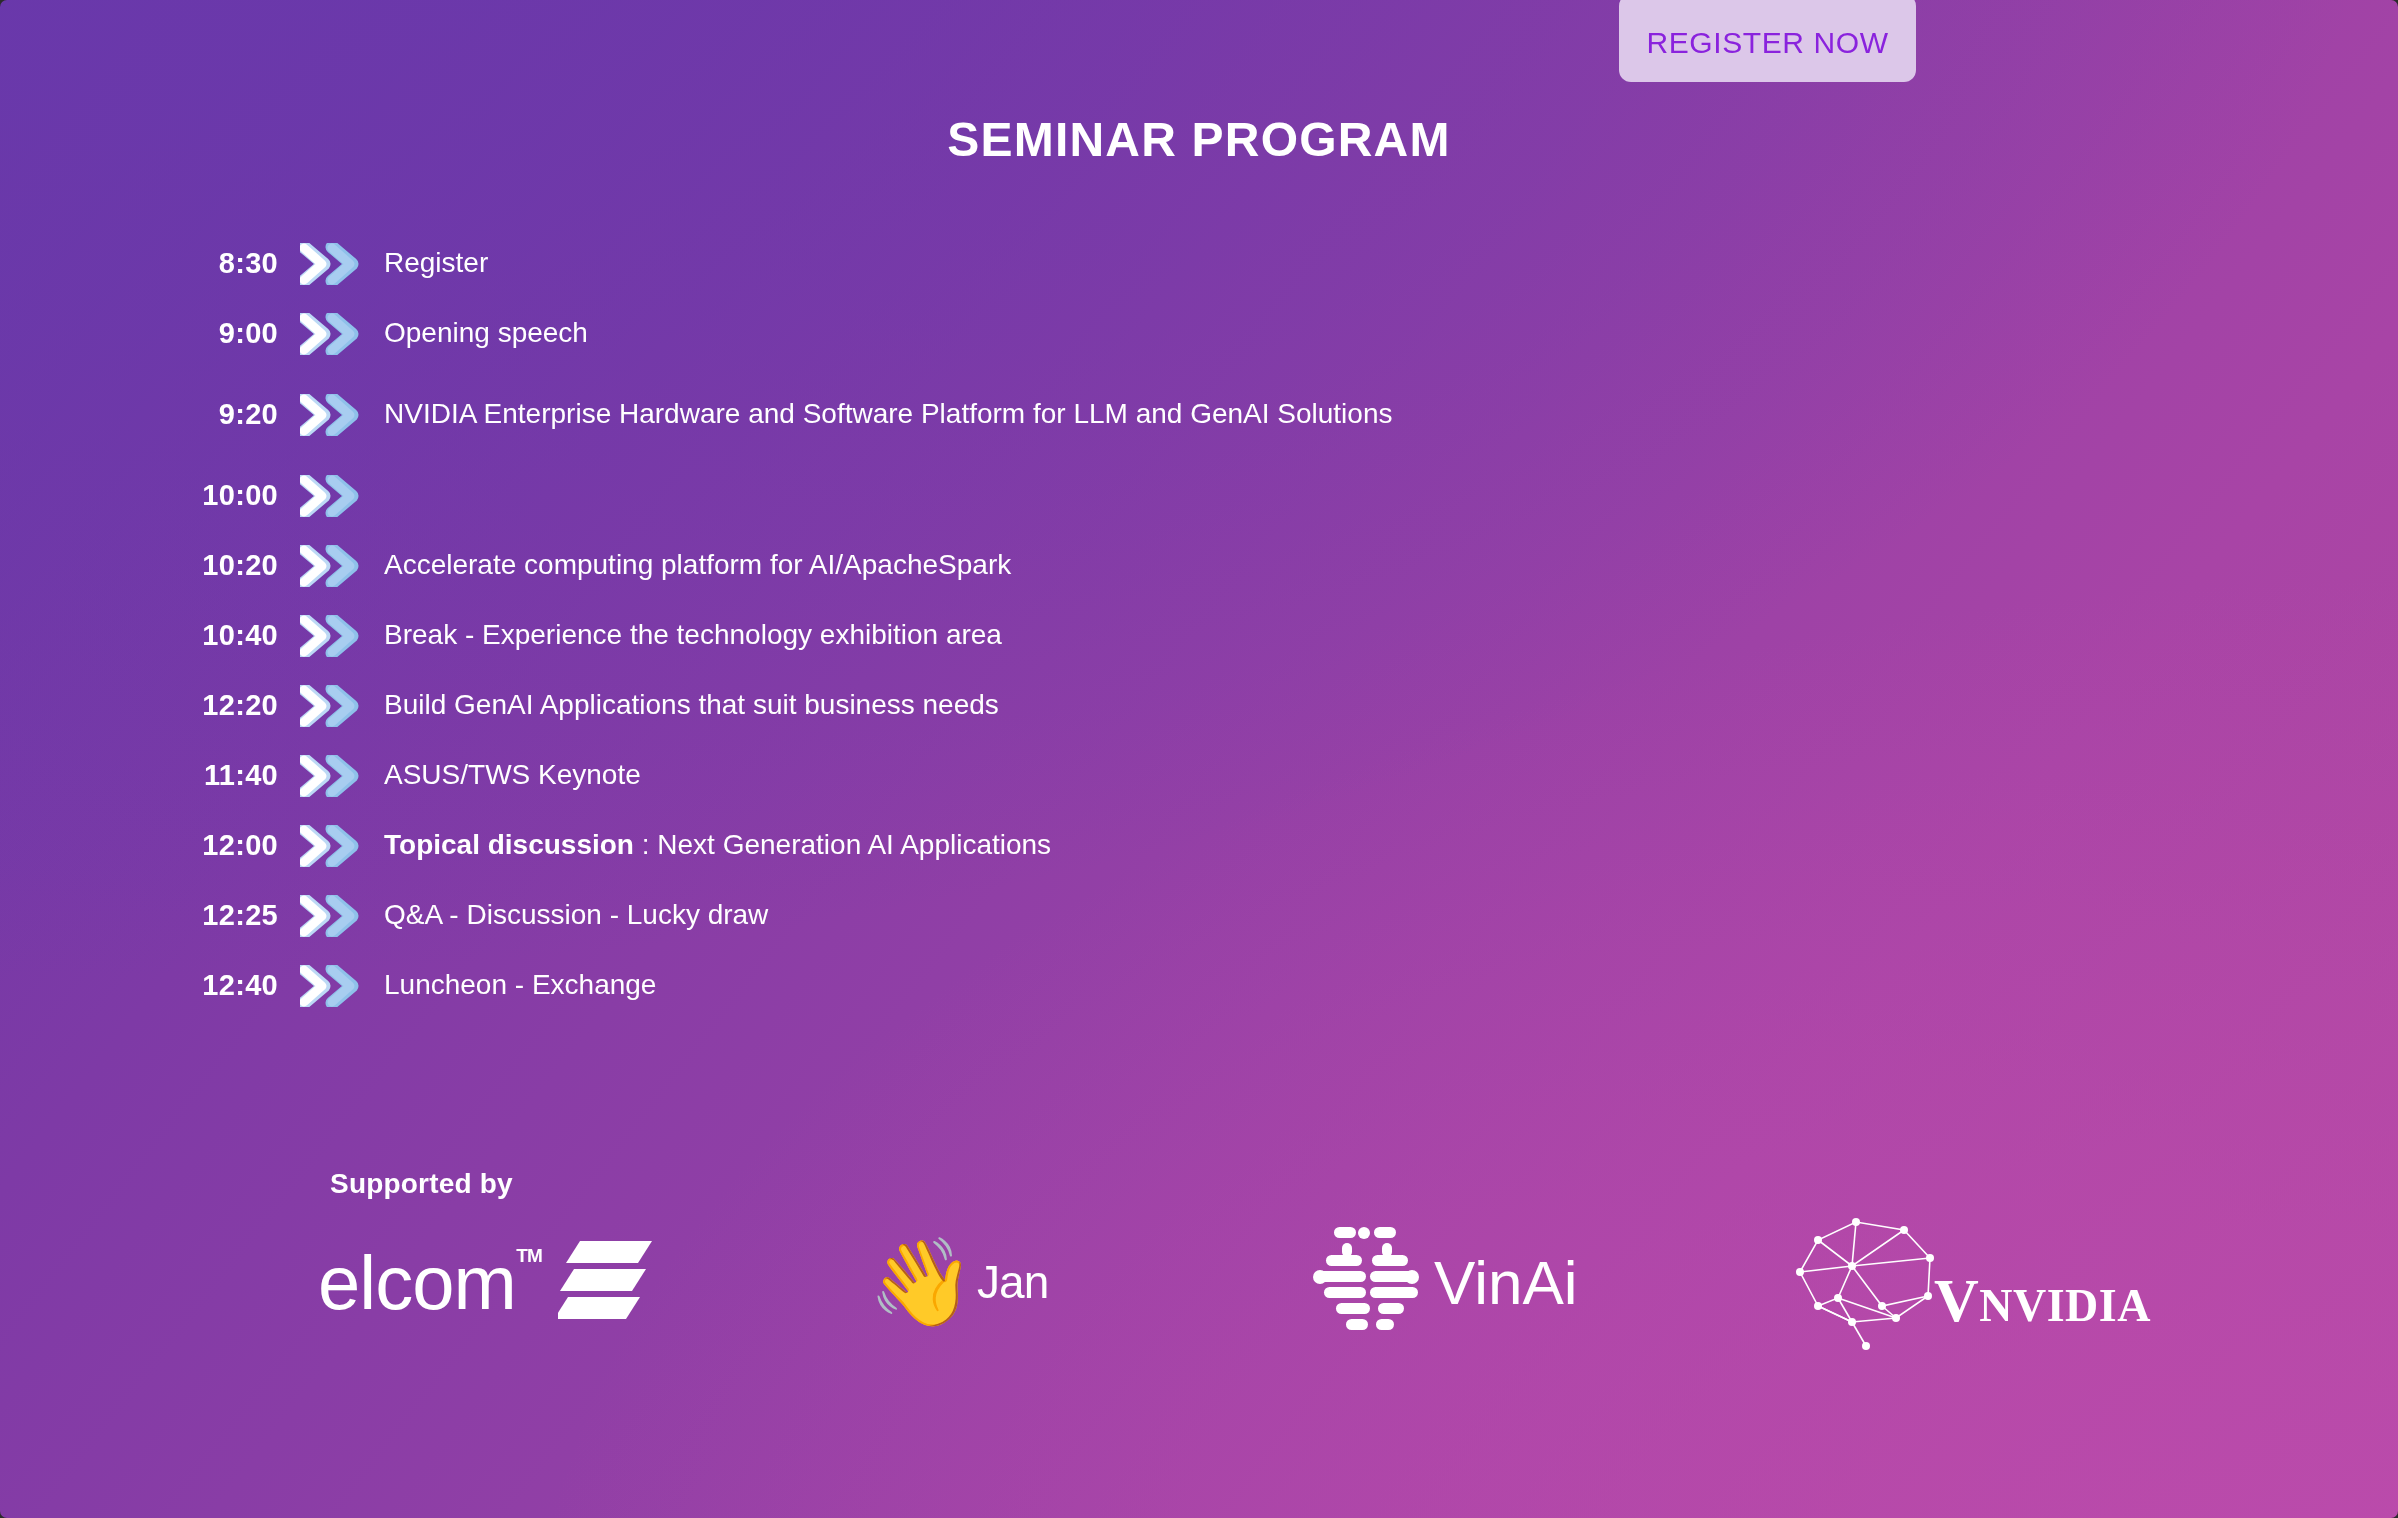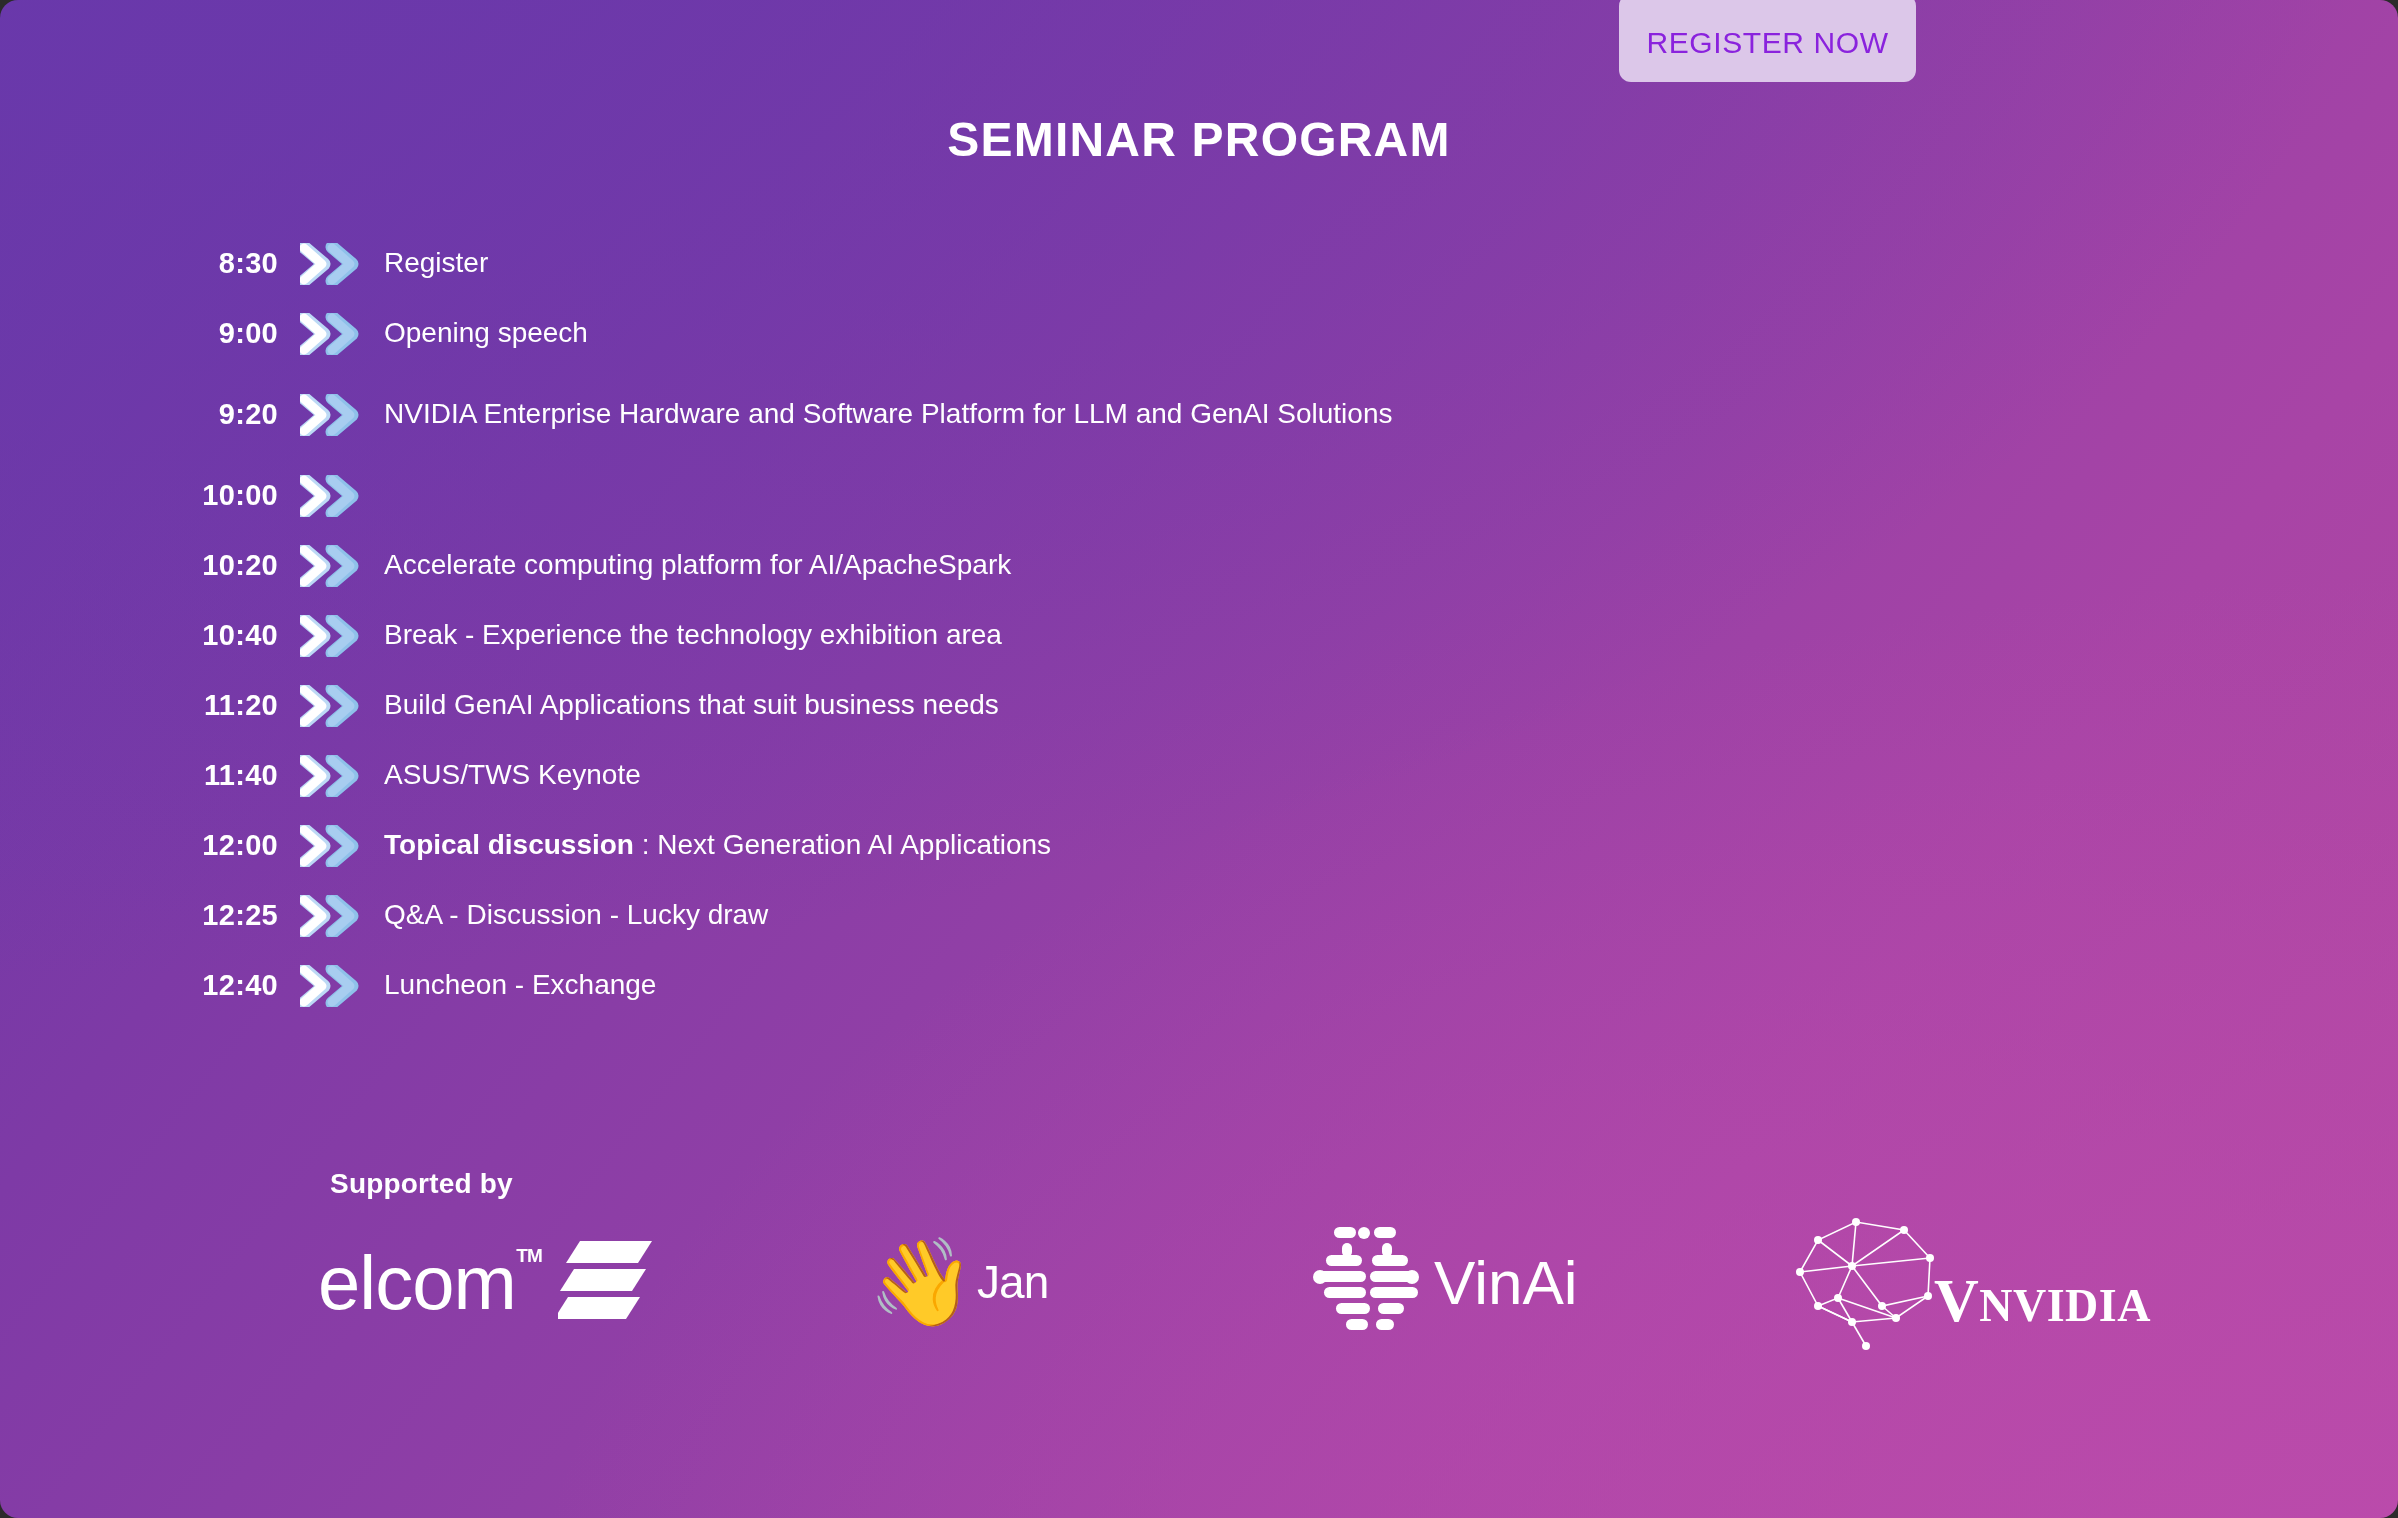--- a/index.html
+++ b/index.html
@@ -10,21 +10,21 @@
   #page {
     position: relative;
     width: 2398px;
     height: 1518px;
     overflow: hidden;
     font-family: "Liberation Sans", sans-serif;
     background:
       radial-gradient(ellipse 150% 120% at 6% -10%, #6a38ab 0%, rgba(106,56,171,0) 62%),
       radial-gradient(ellipse 130% 120% at 100% 110%, #bb4bad 0%, rgba(187,75,173,0) 60%),
       linear-gradient(128deg, #6638a8 0%, #7e3aa6 26%, #9440a6 52%, #a844a6 74%, #b5489f 100%);
-    border-radius: 18px;
+    border-radius: 7px;
   }
 
   
   .register-btn {
     position: absolute;
     left: 1619px;
     top: -6px;
     width: 297px;
     height: 88px;
     background: #dcc7e9;
@@ -257,21 +257,21 @@
             <path d="M4 5 L22 21 L4 37" stroke="#ffffff" stroke-width="9" fill="none" stroke-linecap="round" stroke-linejoin="round"></path>
             <path d="M32 4 L52 21 L32 38" stroke="#8fc1ea" stroke-width="13" fill="none" stroke-linecap="round" stroke-linejoin="round"></path>
             <path d="M32 5 L50 21 L32 37" stroke="#a8cdf0" stroke-width="9" fill="none" stroke-linecap="round" stroke-linejoin="round"></path>
           </svg>
         </div>
         <div class="row-body">
           <div><span class="">Break - Experience the technology exhibition area</span></div>
         </div>
       </div>
       <div class="sched-row">
-        <div class="row-time">11:20</div>
+        <div class="row-time">12:20</div>
         <div class="chev">
           <svg width="72" height="42" viewBox="0 0 72 42" aria-hidden="true">
             <path d="M4 4 L24 21 L4 38" stroke="#bcd9f5" stroke-width="13" fill="none" stroke-linecap="round" stroke-linejoin="round"></path>
             <path d="M4 5 L22 21 L4 37" stroke="#ffffff" stroke-width="9" fill="none" stroke-linecap="round" stroke-linejoin="round"></path>
             <path d="M32 4 L52 21 L32 38" stroke="#8fc1ea" stroke-width="13" fill="none" stroke-linecap="round" stroke-linejoin="round"></path>
             <path d="M32 5 L50 21 L32 37" stroke="#a8cdf0" stroke-width="9" fill="none" stroke-linecap="round" stroke-linejoin="round"></path>
           </svg>
         </div>
         <div class="row-body">
           <div><span class="">Build GenAI Applications that suit business needs</span></div>

